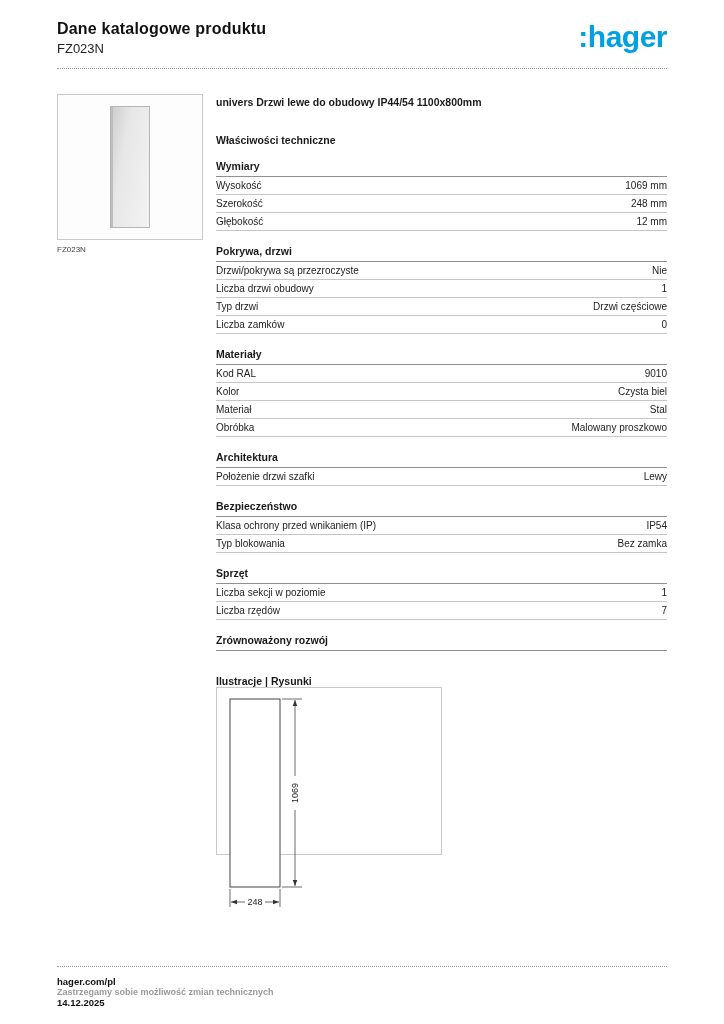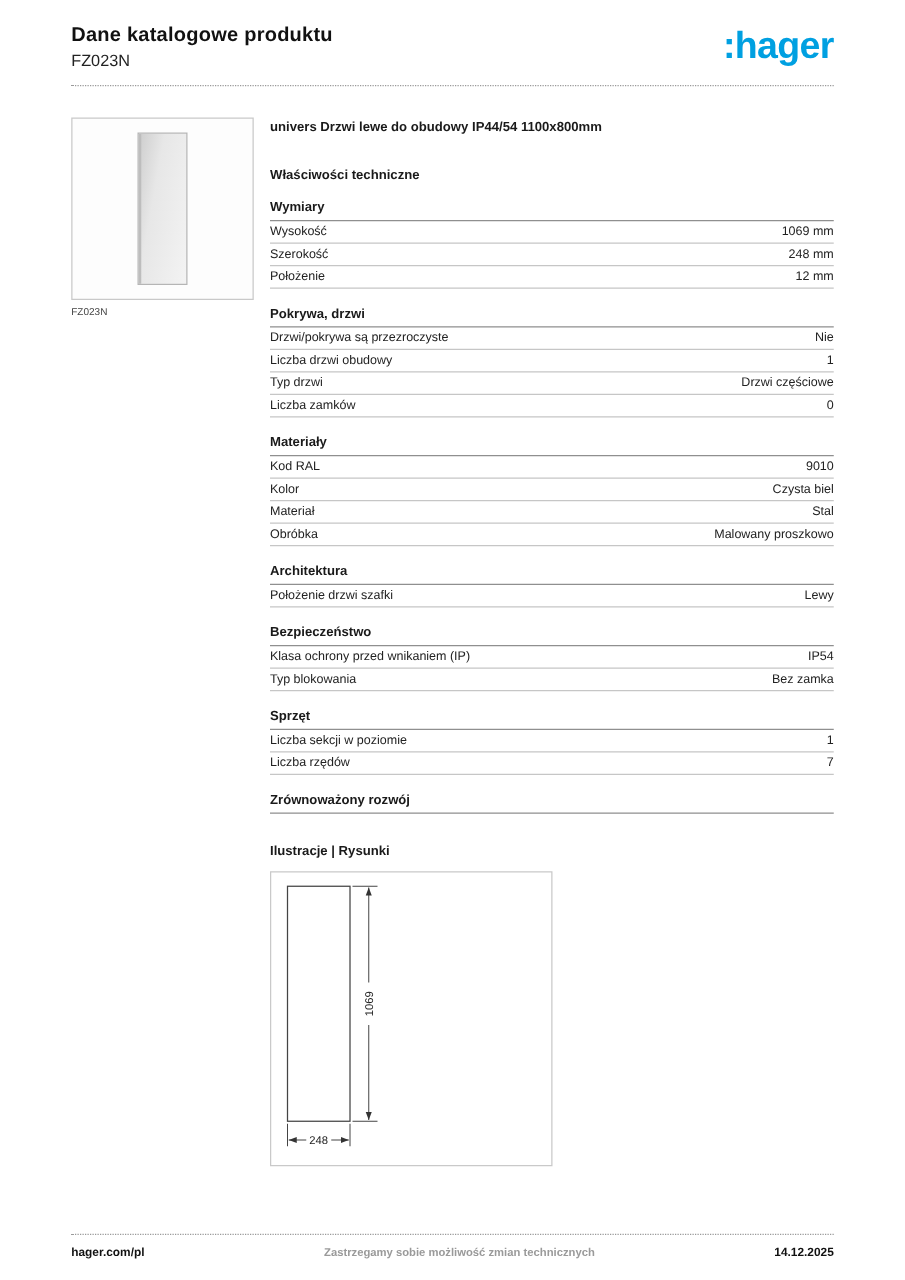--- a/index.html
+++ b/index.html
@@ -57,29 +57,28 @@
   .spec-row {
     display: flex; justify-content: space-between; align-items: baseline;
     font-size: 10px;
     padding: 3px 0;
     border-bottom: 1px solid #c6c6c6;
   }
   .spec-label { color: #222; padding-right: 10px; text-align: right; }
   .spec-value { color: #222; text-align: right; white-space: nowrap; }
   .illustrations-heading { font-size: 10.5px; font-weight: bold; margin-top: 24px; }
   .drawing-box {
-    width: 226px; height: 236px;
+    width: 226px; height: 168px;
     border: 1px solid #c9c9c9;
-    margin-top: 10px;
     padding: 7px;
     background: #fff;
   }
   .drawing-box svg text { font-family: "Liberation Sans", sans-serif; fill: #222; }
   .footer { position: absolute; left: 57px; right: 57px; bottom: 16px; }
-  .footer-row { display: flex; justify-content: space-between; align-items: baseline; margin-top: 9px; }
+  .footer-row { display: flex; justify-content: space-between; align-items: baseline; margin-top: 9px; flex-direction: column; }
   .footer-url { font-size: 9.5px; font-weight: bold; color: #111; text-decoration: none; }
   .footer-disclaimer { font-size: 9px; color: #9a9a9a; font-weight: bold; }
   .footer-date { font-size: 9.5px; font-weight: bold; color: #111; }
 </style>
 </head>
 <body>
 
 <div class="page">
 
   <header class="header">
@@ -109,21 +108,21 @@
             <div class="spec-section-title">Wymiary</div>
             <div class="spec-row">
               <span class="spec-label">Wysokość</span>
               <span class="spec-value">1069 mm</span>
             </div>
             <div class="spec-row">
               <span class="spec-label">Szerokość</span>
               <span class="spec-value">248 mm</span>
             </div>
             <div class="spec-row">
-              <span class="spec-label">Położenie</span>
+              <span class="spec-label">Głębokość</span>
               <span class="spec-value">12 mm</span>
             </div>
           </section>
           <section class="spec-section">
             <div class="spec-section-title">Pokrywa, drzwi</div>
             <div class="spec-row">
               <span class="spec-label">Drzwi/pokrywa są przezroczyste</span>
               <span class="spec-value">Nie</span>
             </div>
             <div class="spec-row">

